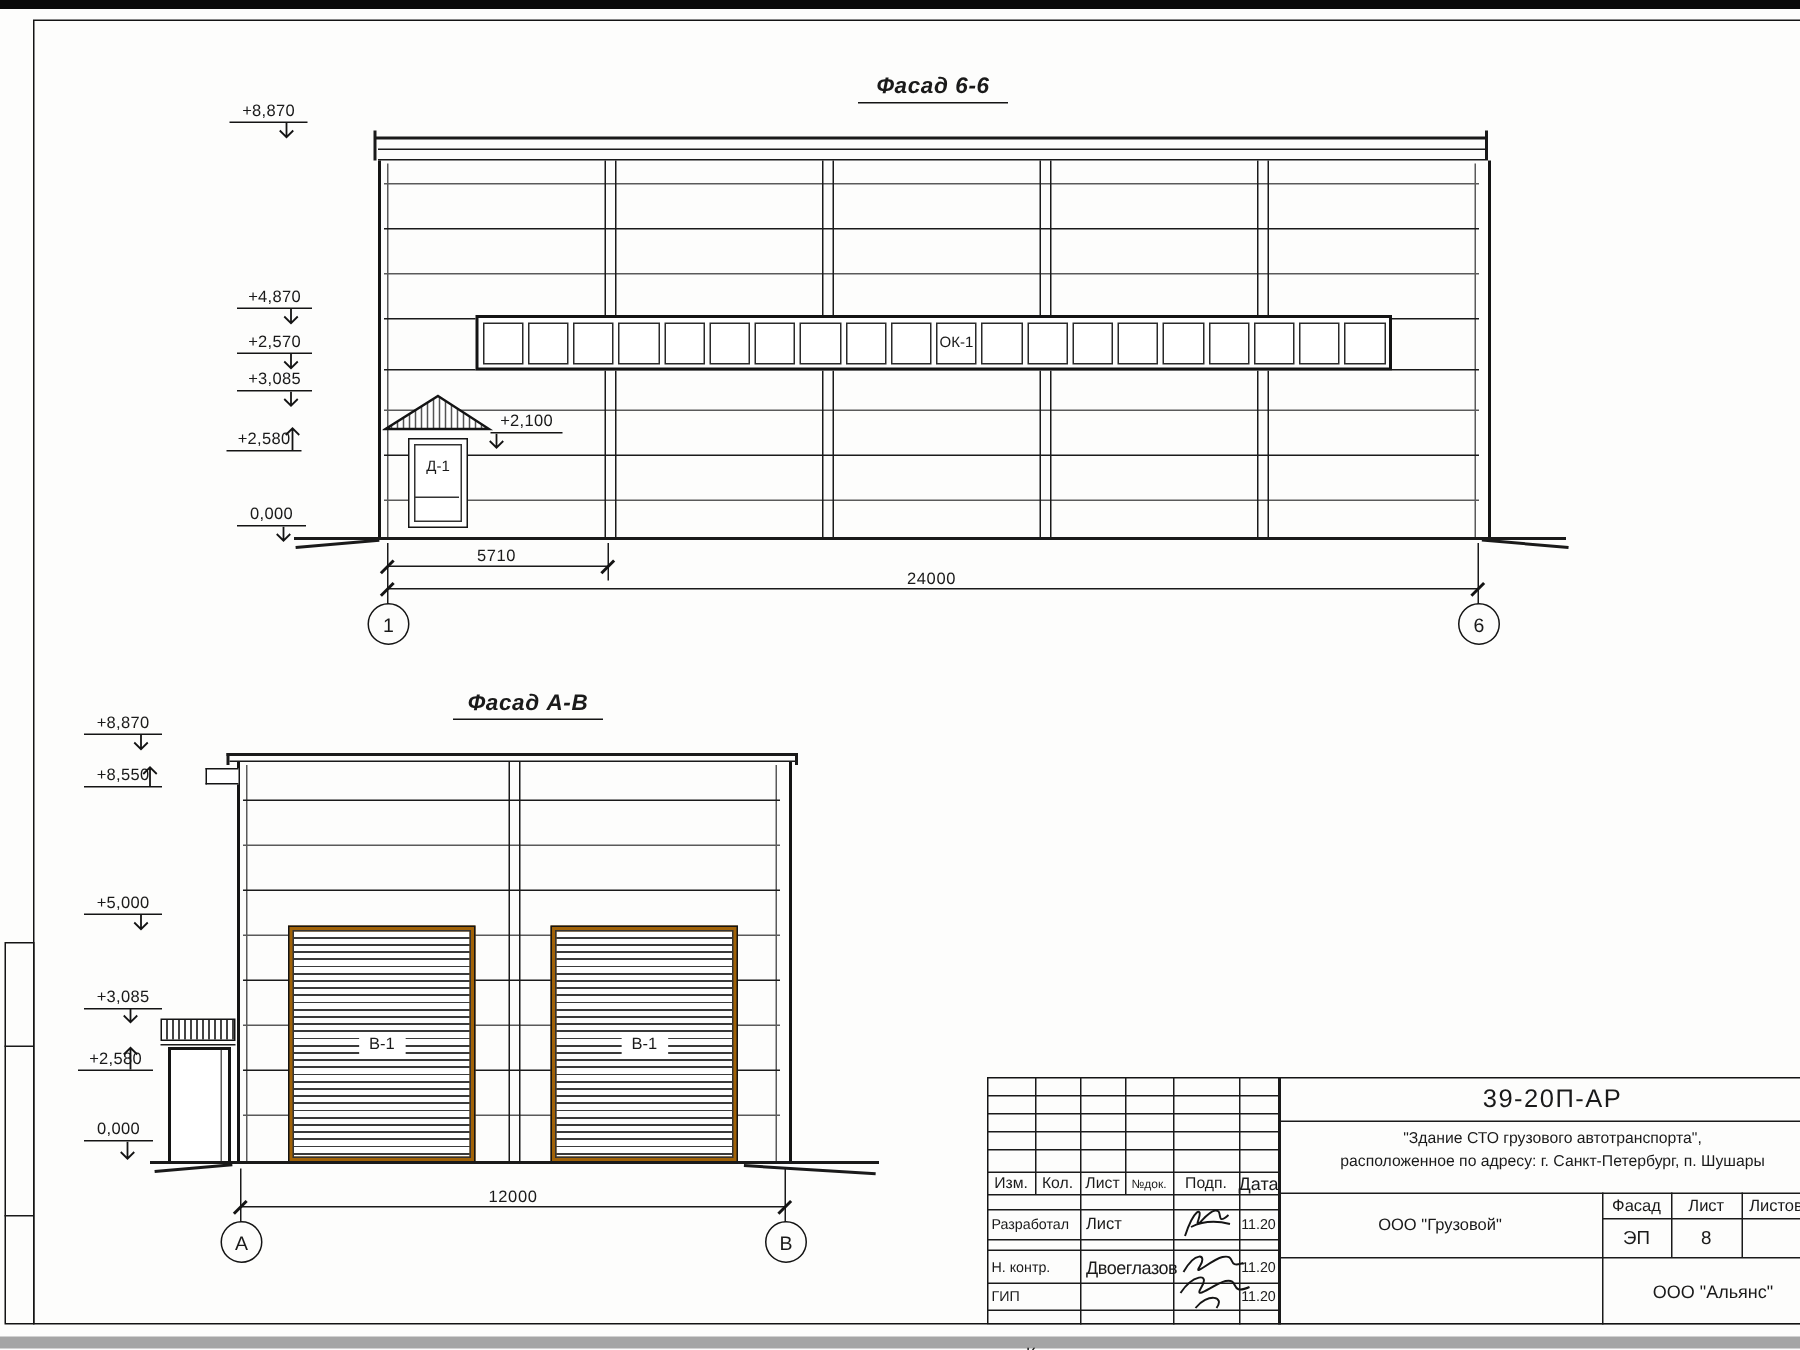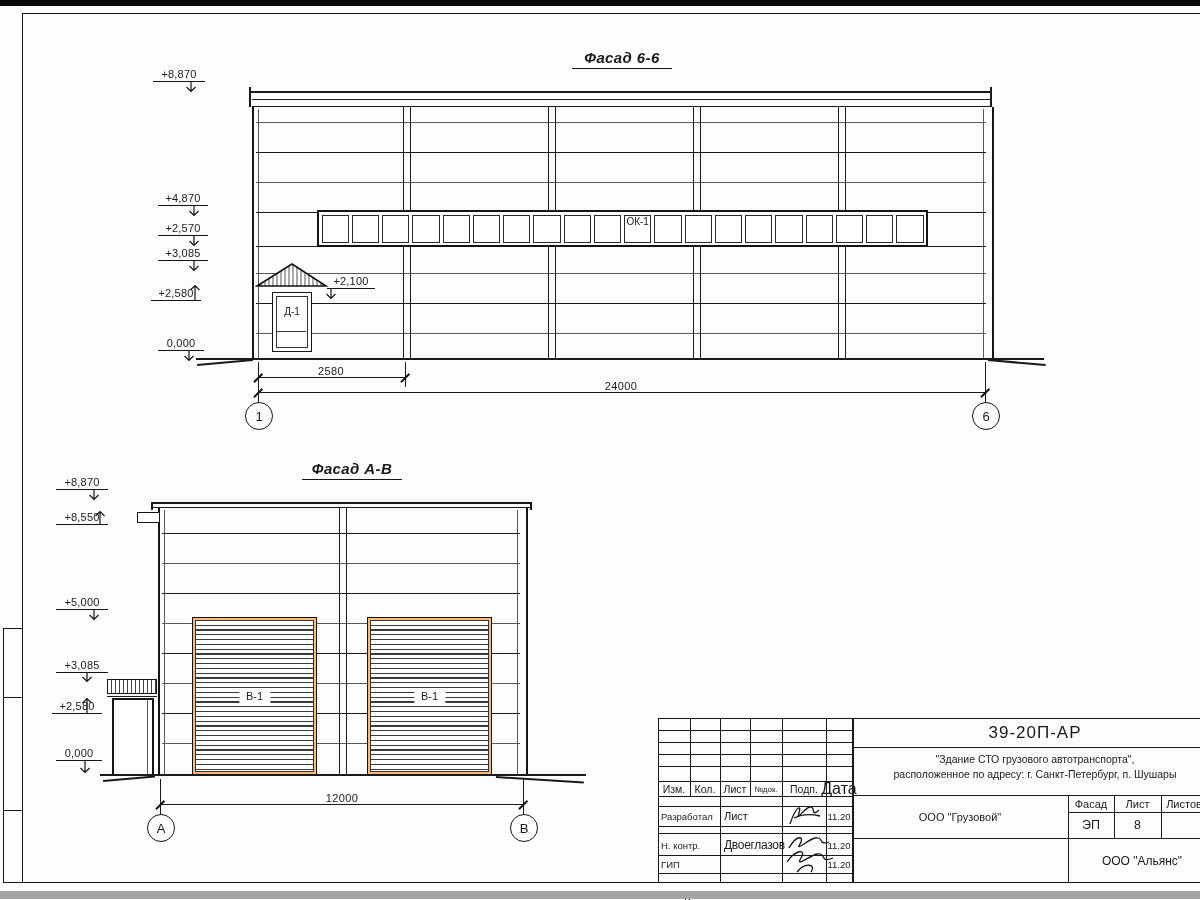--- a/index.html
+++ b/index.html
@@ -16,23 +16,23 @@
   .elev{position:absolute;font-size:11px;letter-spacing:.2px;border-bottom:1.1px solid #141414;
         text-align:center;padding:0 2px 1px 2px;white-space:nowrap;}
   .evsvg{position:absolute;}
   .tick{position:absolute;width:12px;height:1.5px;background:#141414;transform:rotate(-45deg);}
   .dimlabel{position:absolute;font-size:11px;text-align:center;letter-spacing:.4px;}
   .axcirc{position:absolute;width:26px;height:26px;border:1.4px solid #141414;border-radius:50%;
           display:flex;align-items:center;justify-content:center;font-size:13px;background:#fdfdfc;}
   .ftitle{position:absolute;font-size:15px;font-style:italic;font-weight:bold;text-align:center;
           border-bottom:1.4px solid #141414;padding-bottom:2px;letter-spacing:.4px;}
   .band{position:absolute;background:#fff;border:2px solid #141414;display:flex;padding:1px;}
-  .pane{flex:1;margin:1.5px;border:1.3px solid #2a2a2a;display:flex;justify-content:center;
+  .pane{flex:1;margin:1.5px;border:1.3px solid #2a2a2a;display:flex;align-items:center;justify-content:center;
         font-size:10px;white-space:nowrap;overflow:visible;}
-  .gate{position:absolute;border:1.8px solid #141414;background:#fdba74;padding:2px;}
+  .gate{position:absolute;border:1.8px solid #141414;background:#a16207;padding:2px;}
   .gate-in{width:100%;height:100%;border:1px solid #333;box-sizing:border-box;
            background:repeating-linear-gradient(to bottom,#fff 0px,#fff 3.6px,#3a3a3a 3.6px,#3a3a3a 4.8px);position:relative;}
   .gatelabel{position:absolute;left:50%;top:50%;transform:translate(-50%,-50%);background:#fff;
              padding:1px 7px;font-size:11px;}
   .hatchband{position:absolute;border:1.4px solid #141414;
              background:repeating-linear-gradient(to right,#fff 0px,#fff 3px,#444 3px,#444 4px);}
   .tb-text{position:absolute;display:flex;align-items:center;justify-content:center;text-align:center;}
   .tb-left{position:absolute;display:flex;align-items:center;text-align:left;}
 </style>
 </head>
@@ -167,21 +167,21 @@
   <svg class="evsvg" style="left:324px;top:289px;" width="14" height="11">
       <path d="M7 0 V9.5 M2.5 5 L7 9.5 L11.5 5" stroke="#141414" stroke-width="1.2" fill="none"></path>
     </svg>
 
   <div class="vl" style="left:258px;top:362px;height:41px;"></div>
   <div class="vl" style="left:405px;top:362px;height:25px;"></div>
   <div class="vl" style="left:985px;top:362px;height:41px;"></div>
   <div class="hl" style="left:258px;top:377px;width:147px;"></div>
   <div class="tick" style="left:252px;top:377px;"></div>
   <div class="tick" style="left:399px;top:377px;"></div>
-  <div class="dimlabel" style="left:301px;top:365px;width:60px;">2580</div>
+  <div class="dimlabel" style="left:301px;top:365px;width:60px;">5710</div>
   <div class="hl" style="left:258px;top:392px;width:727px;"></div>
   <div class="tick" style="left:252px;top:392px;"></div>
   <div class="tick" style="left:979px;top:392px;"></div>
   <div class="dimlabel" style="left:586px;top:380px;width:70px;">24000</div>
   <div class="axcirc" style="left:245px;top:402px;">
       <span>1</span>
     </div>
   <div class="axcirc" style="left:972px;top:402px;">
       <span>6</span>
     </div>
@@ -296,21 +296,21 @@
   <div class="hl" style="left:852px;top:747px;width:348px;height:1.4px;"></div>
   <div class="hl" style="left:852px;top:795px;width:348px;height:1.4px;"></div>
   <div class="hl" style="left:852px;top:838px;width:348px;height:1.4px;"></div>
   <div class="hl" style="left:1068px;top:812px;width:132px;"></div>
 
   <div class="tb-text" style="left:658px;top:782px;width:32px;height:14px;font-size:10.5px;">Изм.</div>
   <div class="tb-text" style="left:690px;top:782px;width:30px;height:14px;font-size:10.5px;">Кол.</div>
   <div class="tb-text" style="left:720px;top:782px;width:30px;height:14px;font-size:10.5px;">Лист</div>
   <div class="tb-text" style="left:750px;top:782px;width:32px;height:14px;font-size:8px;">№док.</div>
   <div class="tb-text" style="left:782px;top:782px;width:44px;height:14px;font-size:10.5px;">Подп.</div>
-  <div class="tb-text" style="left:826px;top:782px;width:26px;height:14px;font-size:16px;">Дата</div>
+  <div class="tb-text" style="left:826px;top:782px;width:26px;height:14px;font-size:12px;">Дата</div>
 
   <div class="tb-left" style="left:661px;top:808px;width:58px;height:16px;font-size:9.5px;">Разработал</div>
   <div class="tb-left" style="left:724px;top:808px;width:56px;height:16px;font-size:11px;">Лист</div>
   <div class="tb-text" style="left:826px;top:808px;width:26px;height:16px;font-size:9.5px;">11.20</div>
   <div class="tb-left" style="left:661px;top:837px;width:58px;height:16px;font-size:9.5px;">Н. контр.</div>
   <div class="tb-left" style="left:724px;top:837px;width:60px;height:16px;font-size:12px;letter-spacing:-.3px;">Двоеглазов</div>
   <div class="tb-text" style="left:826px;top:837px;width:26px;height:16px;font-size:9.5px;">11.20</div>
   <div class="tb-left" style="left:661px;top:856px;width:58px;height:16px;font-size:9.5px;">ГИП</div>
   <div class="tb-left" style="left:684px;top:856px;width:58px;height:16px;font-size:11px;margin-top:39px;">Коротаев</div>
   <div class="tb-text" style="left:826px;top:856px;width:26px;height:16px;font-size:9.5px;">11.20</div>

